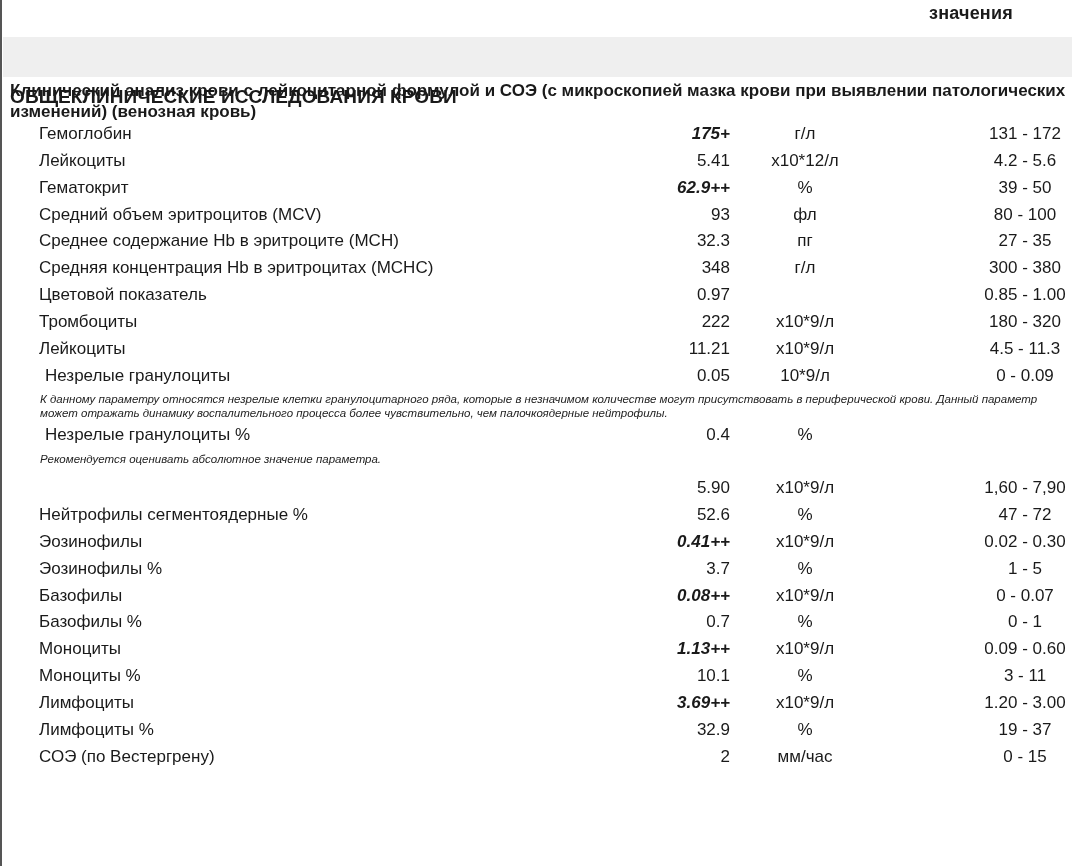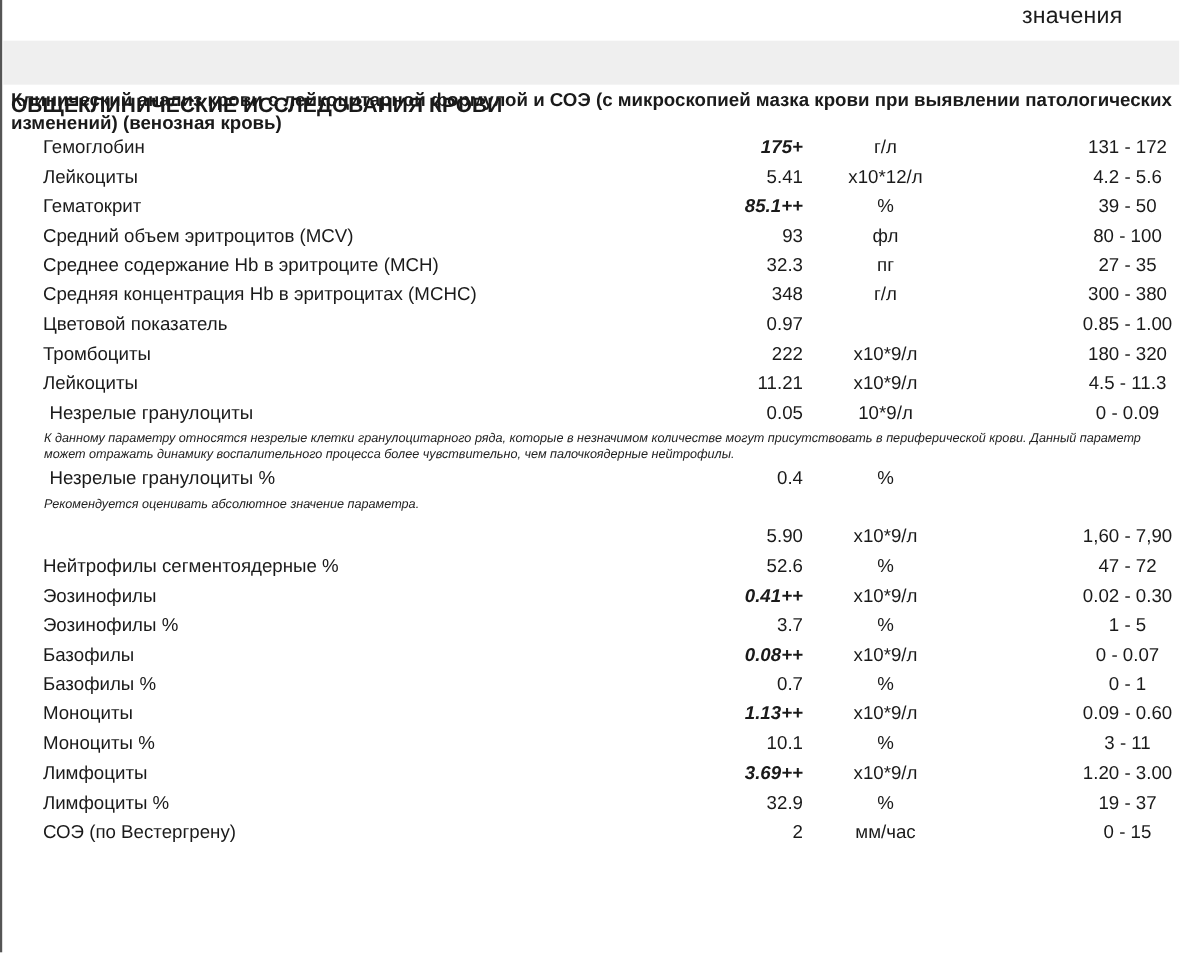--- a/index.html
+++ b/index.html
@@ -9,21 +9,21 @@
     font-family: "Liberation Sans", sans-serif;
     color: #1a1a1a;
     position: relative;
   }
   .left-border {
     position: absolute; left: 0; top: 0; width: 2px; height: 866px;
     background: #555555;
   }
   .col-header-ref {
     position: absolute; left: 929px; top: 3px;
-    font-size: 21px; font-weight: normal; letter-spacing: 0.2px; text-align: right;
+    font-size: 18px; font-weight: bold; letter-spacing: 0.2px; text-align: right;
   }
   .section-band {
     position: absolute; left: 3px; top: 37px; width: 1069px; height: 40px;
     background: #efefef;
   }
   .section-title {
     position: absolute; left: 10px; top: 46px;
     font-size: 19px; font-weight: bold; letter-spacing: 0.1px; margin-top: 40px;
   }
   .subsection-title {
@@ -63,21 +63,21 @@
   <span class="ref">131 - 172</span>
 </div>
 <div class="row" style="top:147px">
   <span class="name">Лейкоциты</span>
   <span class="value">5.41</span>
   <span class="unit">x10*12/л</span>
   <span class="ref">4.2 - 5.6</span>
 </div>
 <div class="row" style="top:174px">
   <span class="name">Гематокрит</span>
-  <span class="value flag">85.1++</span>
+  <span class="value flag">62.9++</span>
   <span class="unit">%</span>
   <span class="ref">39 - 50</span>
 </div>
 <div class="row" style="top:201px">
   <span class="name">Средний объем эритроцитов (MCV)</span>
   <span class="value">93</span>
   <span class="unit">фл</span>
   <span class="ref">80 - 100</span>
 </div>
 <div class="row" style="top:227px">

